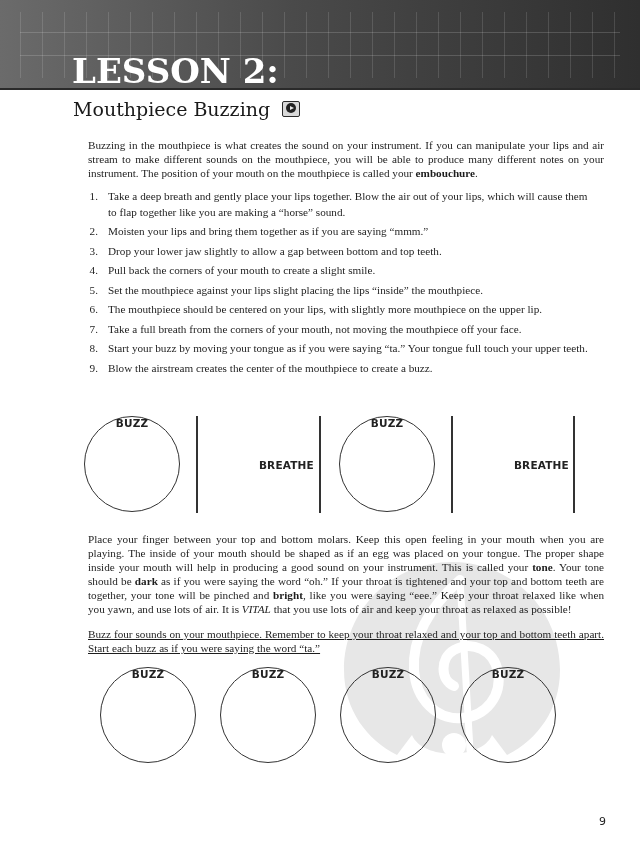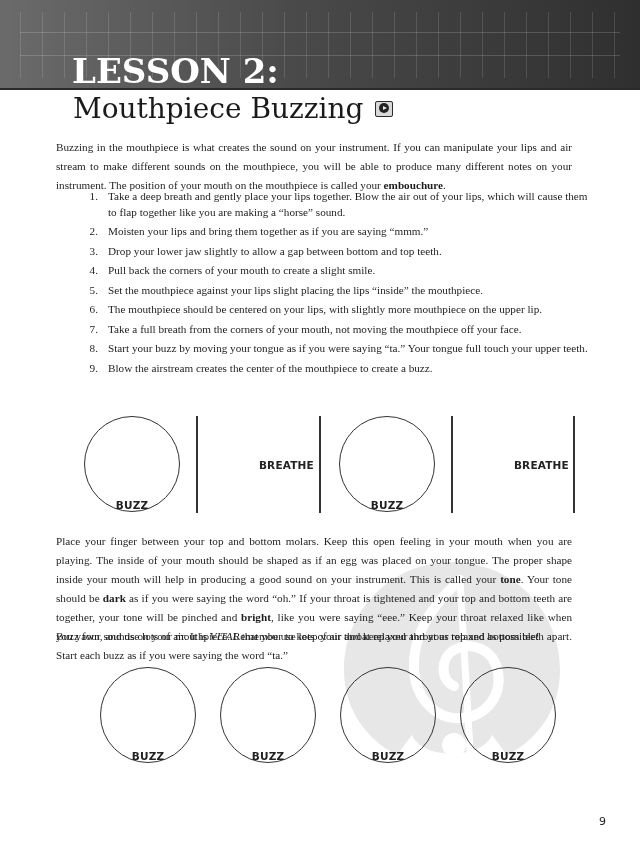--- a/index.html
+++ b/index.html
@@ -24,52 +24,52 @@
     position: absolute; left: 0; bottom: 0; width: 100%; height: 2px; background: #2a2a2a;
   }
   .lesson-label {
     position: absolute; left: 72px; top: 51px;
     font-family: "DejaVu Serif", "Liberation Serif", serif;
     font-weight: bold; font-size: 34px; letter-spacing: 0px;
     color: #ffffff; line-height: 40px;
   }
   .page-title {
     position: absolute; left: 73px; top: 92px;
-    font-family: "DejaVu Serif", serif; font-size: 28px; line-height: 34px;
+    font-family: "DejaVu Serif", serif; font-size: 19px; line-height: 34px;
     color: #1a1a1a; display: flex; align-items: center;
   }
   .play-icon {
     display: inline-block; width: 16px; height: 14px; margin-left: 12px;
     border: 1.5px solid #2a2a2a; border-radius: 2px; position: relative; background: #d8d8d8;
   }
   .play-icon::before {
     content: ""; position: absolute; left: 3px; top: 1px; width: 10px; height: 10px;
     border-radius: 50%; background: #222;
   }
   .play-icon::after {
     content: ""; position: absolute; left: 7px; top: 3.5px;
     border-left: 4px solid #e8e8e8; border-top: 2.5px solid transparent; border-bottom: 2.5px solid transparent;
   }
   .body-text {
-    position: absolute; left: 56px; width: 516px;
-    font-size: 11.2px; line-height: 19px; text-align: justify; margin: 0;
+    position: absolute; left: 88px; width: 516px;
+    font-size: 11.2px; line-height: 14px; text-align: justify; margin: 0;
   }
   .body-text b { font-weight: bold; }
   .steps {
     position: absolute; left: 72px; top: 189px; width: 516px;
     list-style: none; margin: 0; padding: 0;
     font-size: 11.2px; line-height: 15.5px;
   }
   .steps li { display: flex; margin-bottom: 4px; }
   .steps li .num { width: 26px; text-align: right; padding-right: 10px; flex: none; box-sizing: content-box; }
   .steps li .txt { flex: 1; }
   .diagram { position: absolute; left: 0; width: 640px; }
   .circle {
     position: absolute; width: 96px; height: 96px; border: 1.2px solid #333;
-    border-radius: 50%; display: flex; align-items: flex-end; justify-content: center;
+    border-radius: 50%; display: flex; align-items: flex-start; justify-content: center;
     background: transparent; box-sizing: border-box;
   }
   .circle-label, .breathe-label {
     font-family: "DejaVu Sans", "Liberation Sans", sans-serif;
     font-weight: bold; font-size: 10.5px; color: #222; letter-spacing: 0.2px;
   }
   .breathe-label { position: absolute; text-align: right; width: 110px; }
   .divider { position: absolute; width: 1.6px; height: 97px; background: #333; }
   .watermark {
     position: absolute; left: 342px; top: 560px; width: 220px; height: 205px;
@@ -156,21 +156,21 @@
   </div>
   <div class="divider" style="left:451px; top:416px;"></div>
   <span class="breathe-label" style="left:459px; top:459px;">BREATHE</span>
   <div class="divider" style="left:573px; top:416px;"></div>
 </div>
 
 <p class="body-text" style="top:532px;">
   <span>Place your finger between your top and bottom molars. Keep this open feeling in your mouth when you are playing. The inside of your mouth should be shaped as if an egg was placed on your tongue. The proper shape inside your mouth will help in producing a good sound on your instrument. This is called your </span><b>tone</b><span>. Your tone should be </span><b>dark</b><span> as if you were saying the word “oh.” If your throat is tightened and your top and bottom teeth are together, your tone will be pinched and </span><b>bright</b><span>, like you were saying “eee.” Keep your throat relaxed like when you yawn, and use lots of air. It is </span><i>VITAL</i><span> that you use lots of air and keep your throat as relaxed as possible!</span>
 </p>
 
-<p class="body-text" style="top:627px;">Buzz four sounds on your mouthpiece. Remember to keep your throat relaxed and your top and bottom teeth apart. Start each buzz as if you were saying the word “ta.”</p>
+<p class="body-text" style="top:627px;text-decoration:underline;">Buzz four sounds on your mouthpiece. Remember to keep your throat relaxed and your top and bottom teeth apart. Start each buzz as if you were saying the word “ta.”</p>
 
 <div class="diagram" style="top:0;">
   <div class="circle" style="left:100px; top:667px;">
     <span class="circle-label">BUZZ</span>
   </div>
   <div class="circle" style="left:220px; top:667px;">
     <span class="circle-label">BUZZ</span>
   </div>
   <div class="circle" style="left:340px; top:667px;">
     <span class="circle-label">BUZZ</span>

